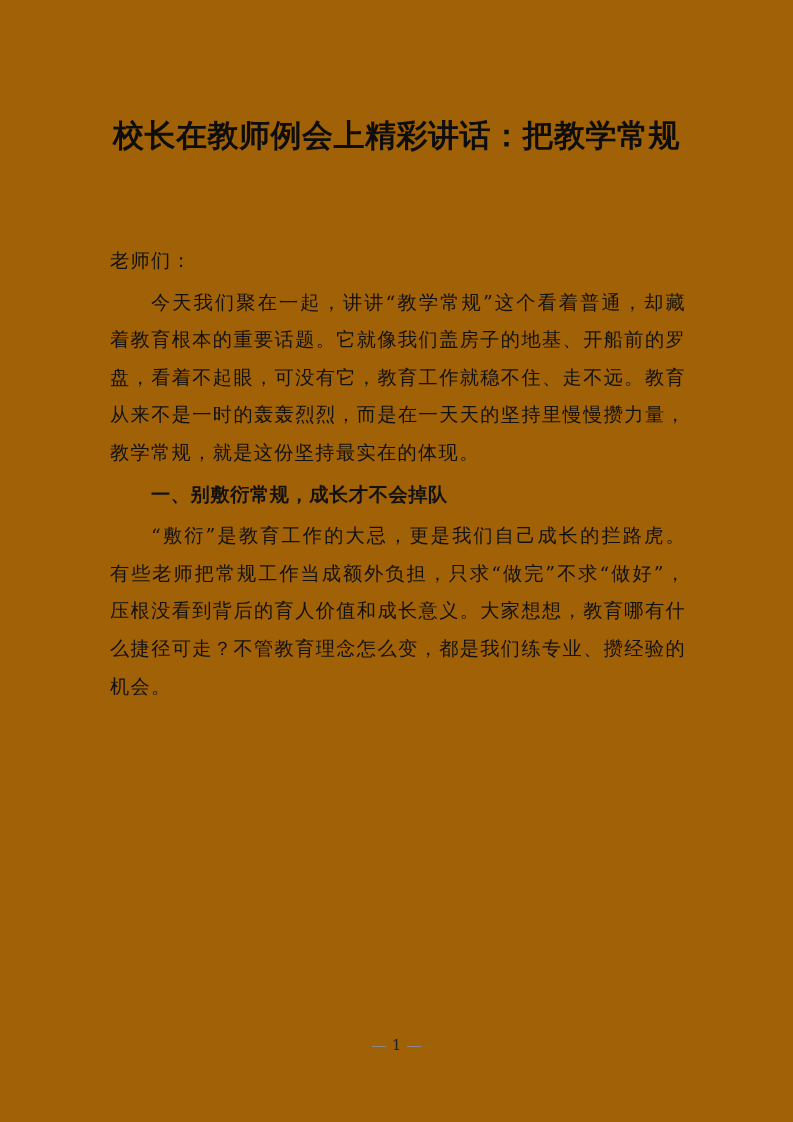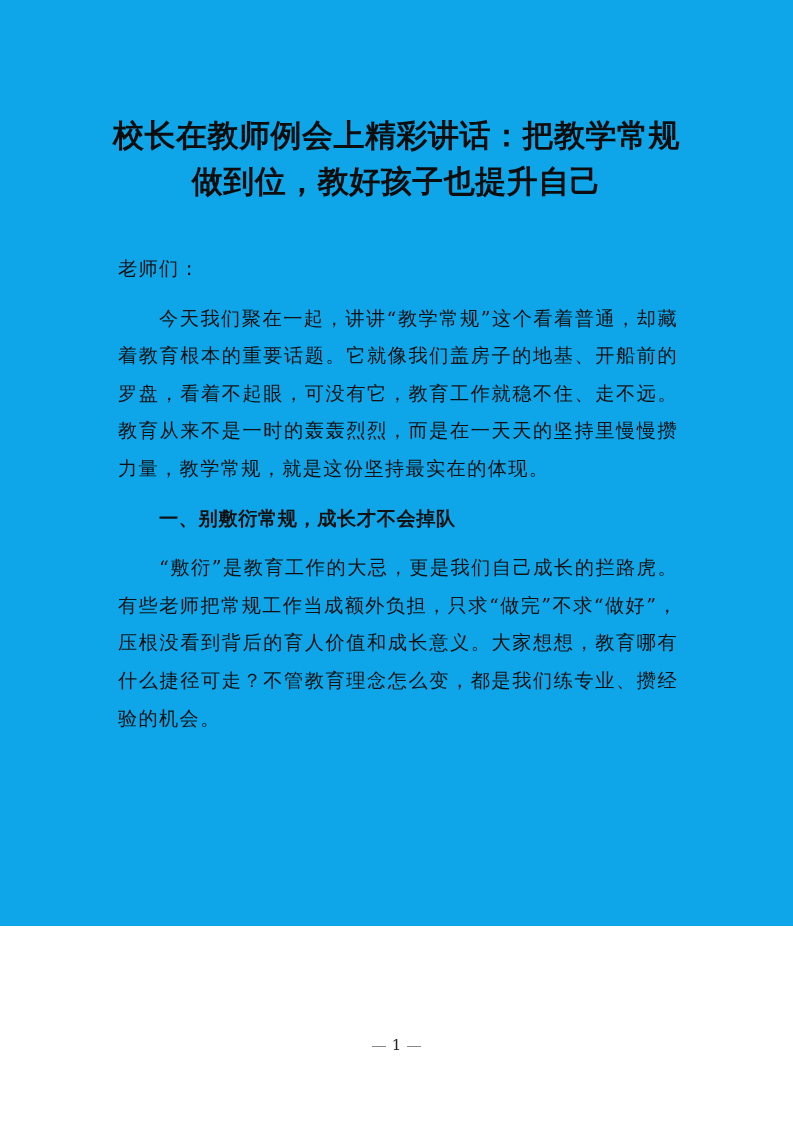--- a/index.html
+++ b/index.html
@@ -12,22 +12,22 @@
       height: 1122px;
       position: relative;
       overflow: hidden;
       font-family: "DejaVu Serif", "Liberation Serif", serif;
       color: #111111;
     }
     .page {
       position: absolute;
       left: 0; top: 0;
       width: 793px;
-      height: 926px;
-      background: #0ea5e9;
+      height: 1122px;
+      background: #a16207;
     }
     .title {
       position: absolute;
       left: 90px;
       top: 112px;
       width: 613px;
       text-align: center;
       font-family: "DejaVu Sans", "Liberation Sans", sans-serif;
       font-weight: bold;
       font-size: 31px;
@@ -41,21 +41,21 @@
       left: 106px;
       top: 238px;
       width: 584px;
       font-size: 19.2px;
       line-height: 37.6px;
       text-align: justify;
       text-justify: inter-character;
       letter-spacing: 1.35px;
     }
     .body p {
-      margin: 12px;
+      margin: 4px;
       padding: 0;
     }
     .indent {
       text-indent: 41px;
     }
     .heading {
       font-family: Liberation Serif, serif;
       font-weight: bold;
       letter-spacing: 0.6px;
     }
@@ -77,21 +77,20 @@
       margin: 0 6px;
     }
   </style>
 </head>
 <body>
 
 <div class="page">
 
   <h1 class="title">
     <span>校长在教师例会上精彩讲话：把教学常规</span><br>
-    <span>做到位，教好孩子也提升自己</span>
   </h1>
 
   <div class="body">
     <p>老师们：</p>
     <p class="indent">今天我们聚在一起，讲讲“教学常规”这个看着普通，却藏着教育根本的重要话题。它就像我们盖房子的地基、开船前的罗盘，看着不起眼，可没有它，教育工作就稳不住、走不远。教育从来不是一时的轰轰烈烈，而是在一天天的坚持里慢慢攒力量，教学常规，就是这份坚持最实在的体现。</p>
     <p class="indent heading">一、别敷衍常规，成长才不会掉队</p>
     <p class="indent">“敷衍”是教育工作的大忌，更是我们自己成长的拦路虎。有些老师把常规工作当成额外负担，只求“做完”不求“做好”，压根没看到背后的育人价值和成长意义。大家想想，教育哪有什么捷径可走？不管教育理念怎么变，都是我们练专业、攒经验的机会。</p>
   </div>
 
   <div class="footer">

